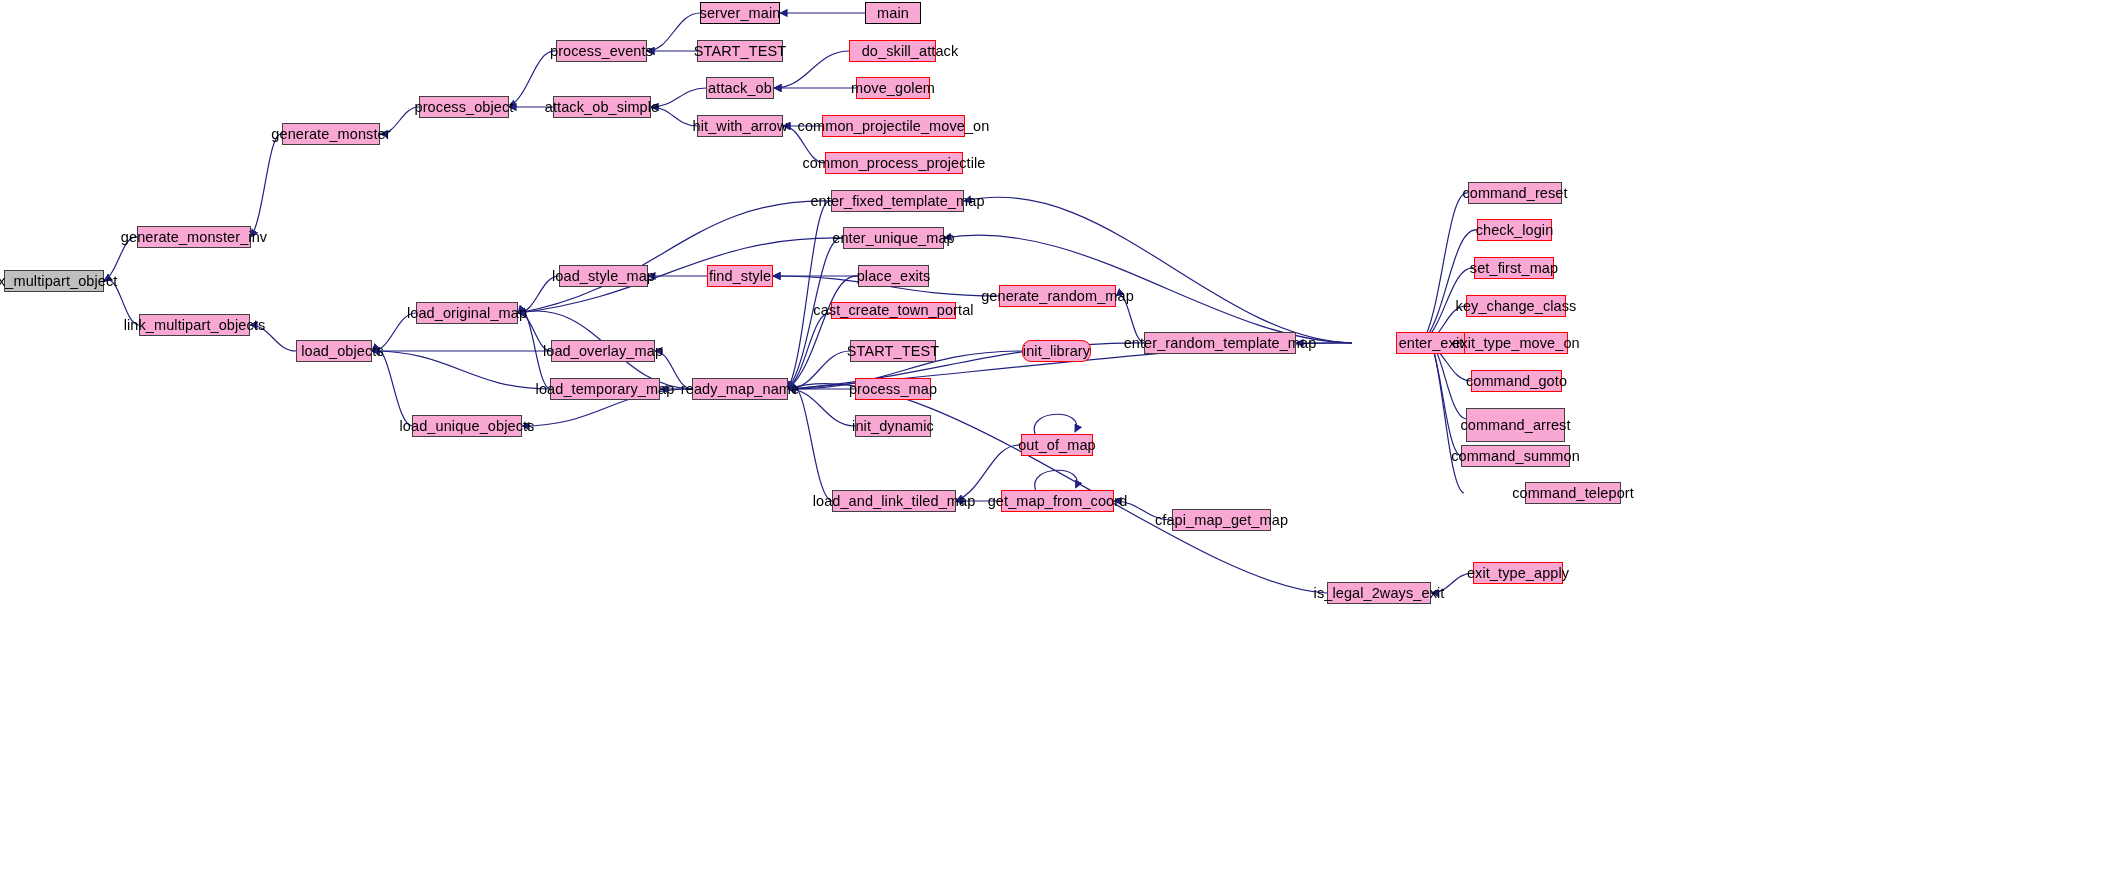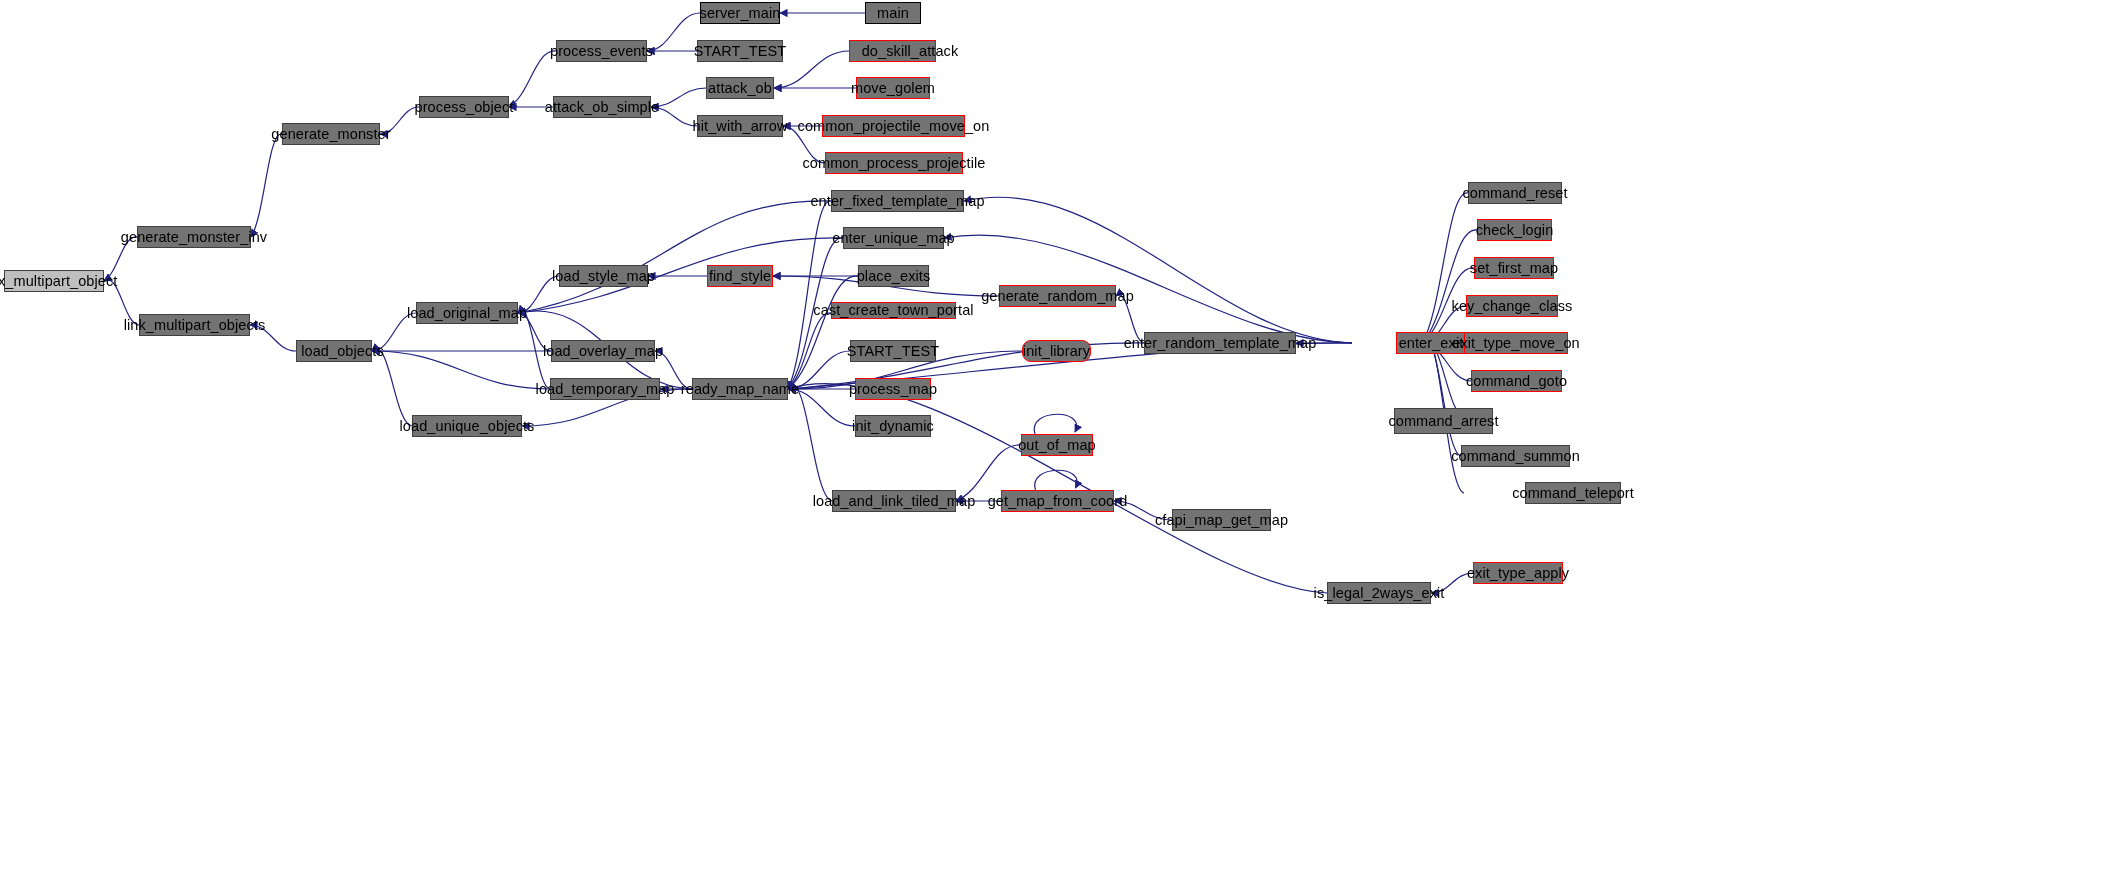--- a/index.html
+++ b/index.html
@@ -22,21 +22,21 @@
     width: 2117px;
     height: 895px;
     pointer-events: none;
   }
   .gnode {
     position: absolute;
     box-sizing: border-box;
     display: flex;
     align-items: center;
     justify-content: center;
-    background: #737373;
+    background: #f9a8d4;
     border: 1px solid #000000;
     font-size: 14.5px;
     line-height: 1;
     color: #000000;
     white-space: nowrap;
     letter-spacing: 0.1px;
     padding: 0 6px;
   }
   .gnode.red {
     border-color: #ff0000;
@@ -252,30 +252,30 @@
       </div>
       <div class="gnode thick" style="left: 1468px; top: 182px; width: 94px; height: 22px;">
         <span class="gnode-label">command_reset</span>
       </div>
       <div class="gnode red" style="left: 1477px; top: 219px; width: 75px; height: 22px;">
         <span class="gnode-label">check_login</span>
       </div>
       <div class="gnode red" style="left: 1474px; top: 257px; width: 80px; height: 22px;">
         <span class="gnode-label">set_first_map</span>
       </div>
-      <div class="gnode red" style="left: 1466px; top: 295px; width: 92px; height: 22px;">
+      <div class="gnode red" style="left: 1466px; top: 295px; width: 100px; height: 22px;">
         <span class="gnode-label">key_change_class</span>
       </div>
       <div class="gnode red" style="left: 1464px; top: 332px; width: 104px; height: 22px; justify-content: center;">
         <span class="gnode-label">exit_type_move_on</span>
       </div>
       <div class="gnode red" style="left: 1471px; top: 370px; width: 91px; height: 22px;">
         <span class="gnode-label">command_goto</span>
       </div>
-      <div class="gnode thick" style="left: 1394px; top: 408px; width: 99px; height: 26px;">
+      <div class="gnode thick" style="left: 1466px; top: 408px; width: 99px; height: 34px;">
         <span class="gnode-label">command_arrest</span>
       </div>
       <div class="gnode thick" style="left: 1461px; top: 445px; width: 109px; height: 22px;">
         <span class="gnode-label">command_summon</span>
       </div>
       <div class="gnode thick" style="left: 1525px; top: 482px; width: 96px; height: 22px;">
         <span class="gnode-label">command_teleport</span>
       </div>
       <div class="gnode red" style="left: 1473px; top: 562px; width: 90px; height: 22px;">
         <span class="gnode-label">exit_type_apply</span>

